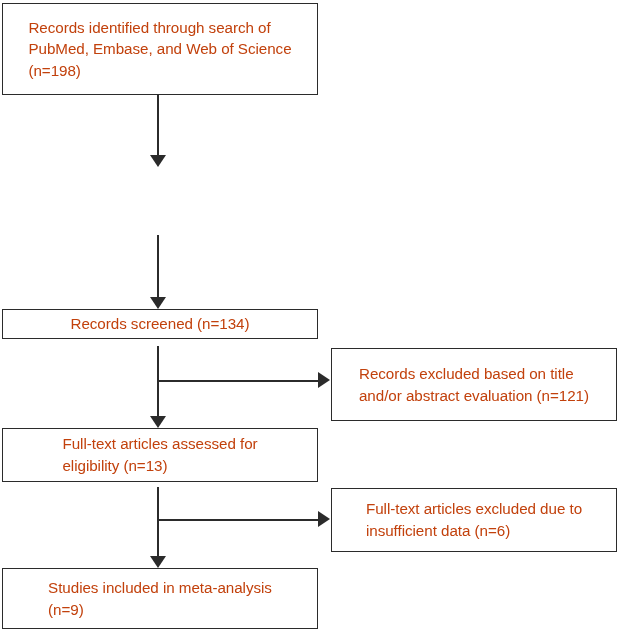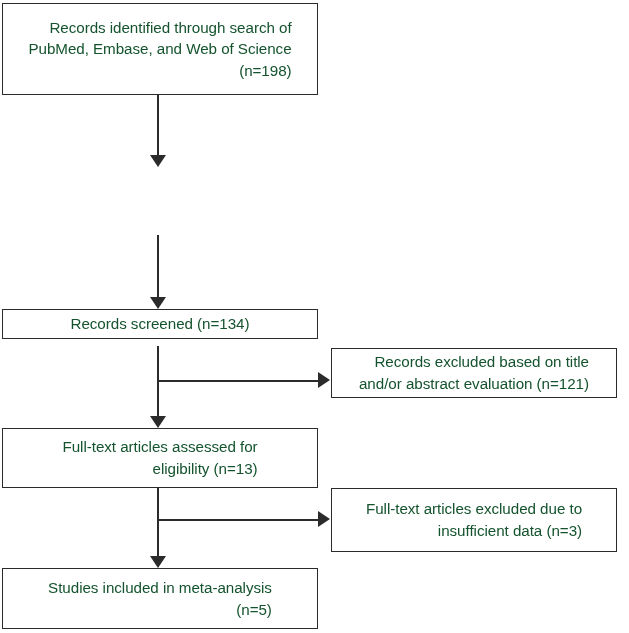--- a/index.html
+++ b/index.html
@@ -20,39 +20,39 @@
     overflow: hidden;
   }
   .node {
     position: absolute;
     box-sizing: border-box;
     border: 1.4px solid #2b2b2b;
     background: #ffffff;
     display: flex;
     align-items: center;
     justify-content: center;
-    text-align: right;
+    text-align: left;
     font-size: 15.2px;
     line-height: 1.42;
-    color: #14532d;
+    color: #c2410c;
     padding: 14px 6px;
     white-space: pre-line;
     letter-spacing: -0.05px;
   }
   
   .node.main   { left: 2px;   width: 316px; }
   .node.side   { left: 331px; width: 286px; }
 
   #box-identified  { top: 3px;   height: 92px; }
   #box-duplicates  { top: 167px; height: 69px; }
   #box-screened    { top: 309px; height: 26px; }
-  #box-fulltext    { top: 428px; height: 60px; }
+  #box-fulltext    { top: 428px; height: 54px; }
   #box-included    { top: 568px; height: 61px; }
 
-  #box-excluded-title   { top: 348px; height: 50px; }
+  #box-excluded-title   { top: 348px; height: 73px; }
   #box-excluded-data    { top: 488px; height: 64px; }
 
   
   .vline {
     position: absolute;
     left: 157px;
     width: 2.2px;
     background: #2b2b2b;
   }
   .hline {
@@ -105,27 +105,27 @@
 PubMed, Embase, and Web of Science
 (n=198)</div>
 
 
   <div class="node main" id="box-screened">Records screened (n=134)</div>
 
   <div class="node main" id="box-fulltext">Full-text articles assessed for
 eligibility (n=13)</div>
 
   <div class="node main" id="box-included">Studies included in meta-analysis
-(n=5)</div>
+(n=9)</div>
 
   <div class="node side" id="box-excluded-title">Records excluded based on title
 and/or abstract evaluation (n=121)</div>
 
   <div class="node side" id="box-excluded-data">Full-text articles excluded due to
-insufficient data (n=3)</div>
+insufficient data (n=6)</div>
 
   <div class="vline" id="v1"></div>
   <div class="arrow-down" id="a1"></div>
 
   <div class="vline" id="v2"></div>
   <div class="arrow-down" id="a2"></div>
 
   <div class="vline" id="v3"></div>
   <div class="arrow-down" id="a3"></div>
 

